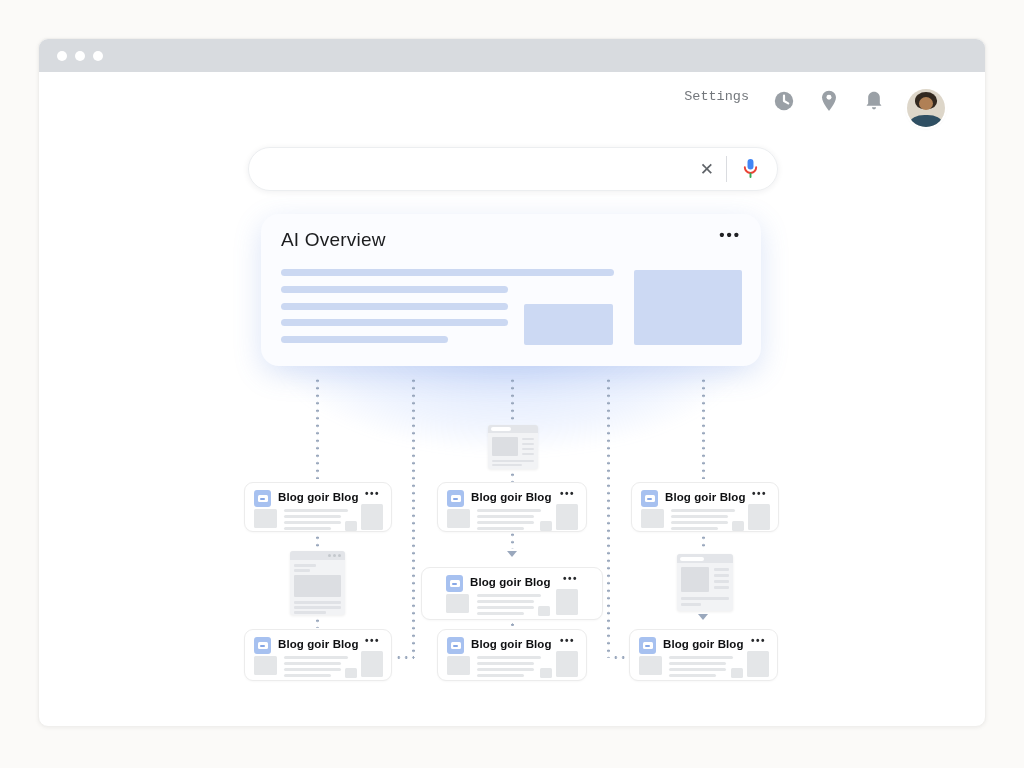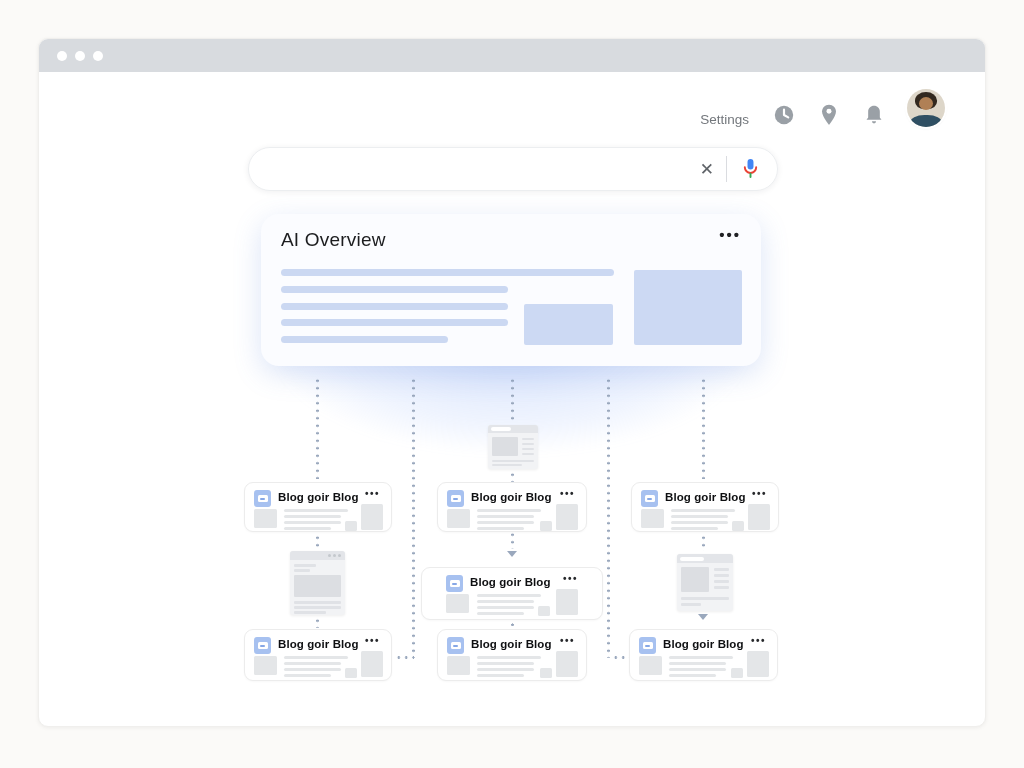--- a/index.html
+++ b/index.html
@@ -14,21 +14,21 @@
 
   
   .window{position:absolute;left:38px;top:38px;width:948px;height:689px;background:#fff;
     border-radius:10px;box-shadow:0 1px 4px rgba(0,0,0,.06);border:1px solid #f0efed;}
   .titlebar{position:absolute;left:0;top:0;width:100%;height:33px;background:var(--titlebar);
     border-radius:9px 9px 0 0;display:flex;align-items:center;padding-left:18px;gap:8px;}
   .tdot{width:10px;height:10px;border-radius:50%;background:#fff;}
   .content{position:absolute;left:0;top:33px;width:946px;height:654px;overflow:hidden;border-radius:0 0 9px 9px;}
 
   
-  .hdr{position:absolute;top:17px;right:40px;display:flex;align-items:flex-end;gap:21px;z-index:6;}
+  .hdr{position:absolute;top:17px;right:40px;display:flex;align-items:flex-start;gap:21px;z-index:6;font-family:Liberation Mono, monospace;}
   .settings{font-size:13.5px;color:#73777c;margin-right:2px;cursor:default;}
   .hicon{width:24px;height:24px;display:flex;align-items:center;justify-content:center;}
   .avatar{width:38px;height:38px;border-radius:50%;background:#ddd6c9;position:relative;overflow:hidden;
     box-shadow:0 0 0 2px #fff,0 1px 3px rgba(0,0,0,.15);}
   .avatar .hair{position:absolute;top:3px;left:8px;width:22px;height:17px;background:#32281f;border-radius:50% 50% 42% 42%;}
   .avatar .face{position:absolute;top:8px;left:12px;width:14px;height:13px;background:#b08055;border-radius:50%;}
   .avatar .shirt{position:absolute;bottom:-5px;left:3px;width:32px;height:17px;background:#2f4f63;border-radius:45% 45% 0 0;}
 
   
   .searchbar{position:absolute;left:209px;top:75px;width:530px;height:44px;background:#fff;

